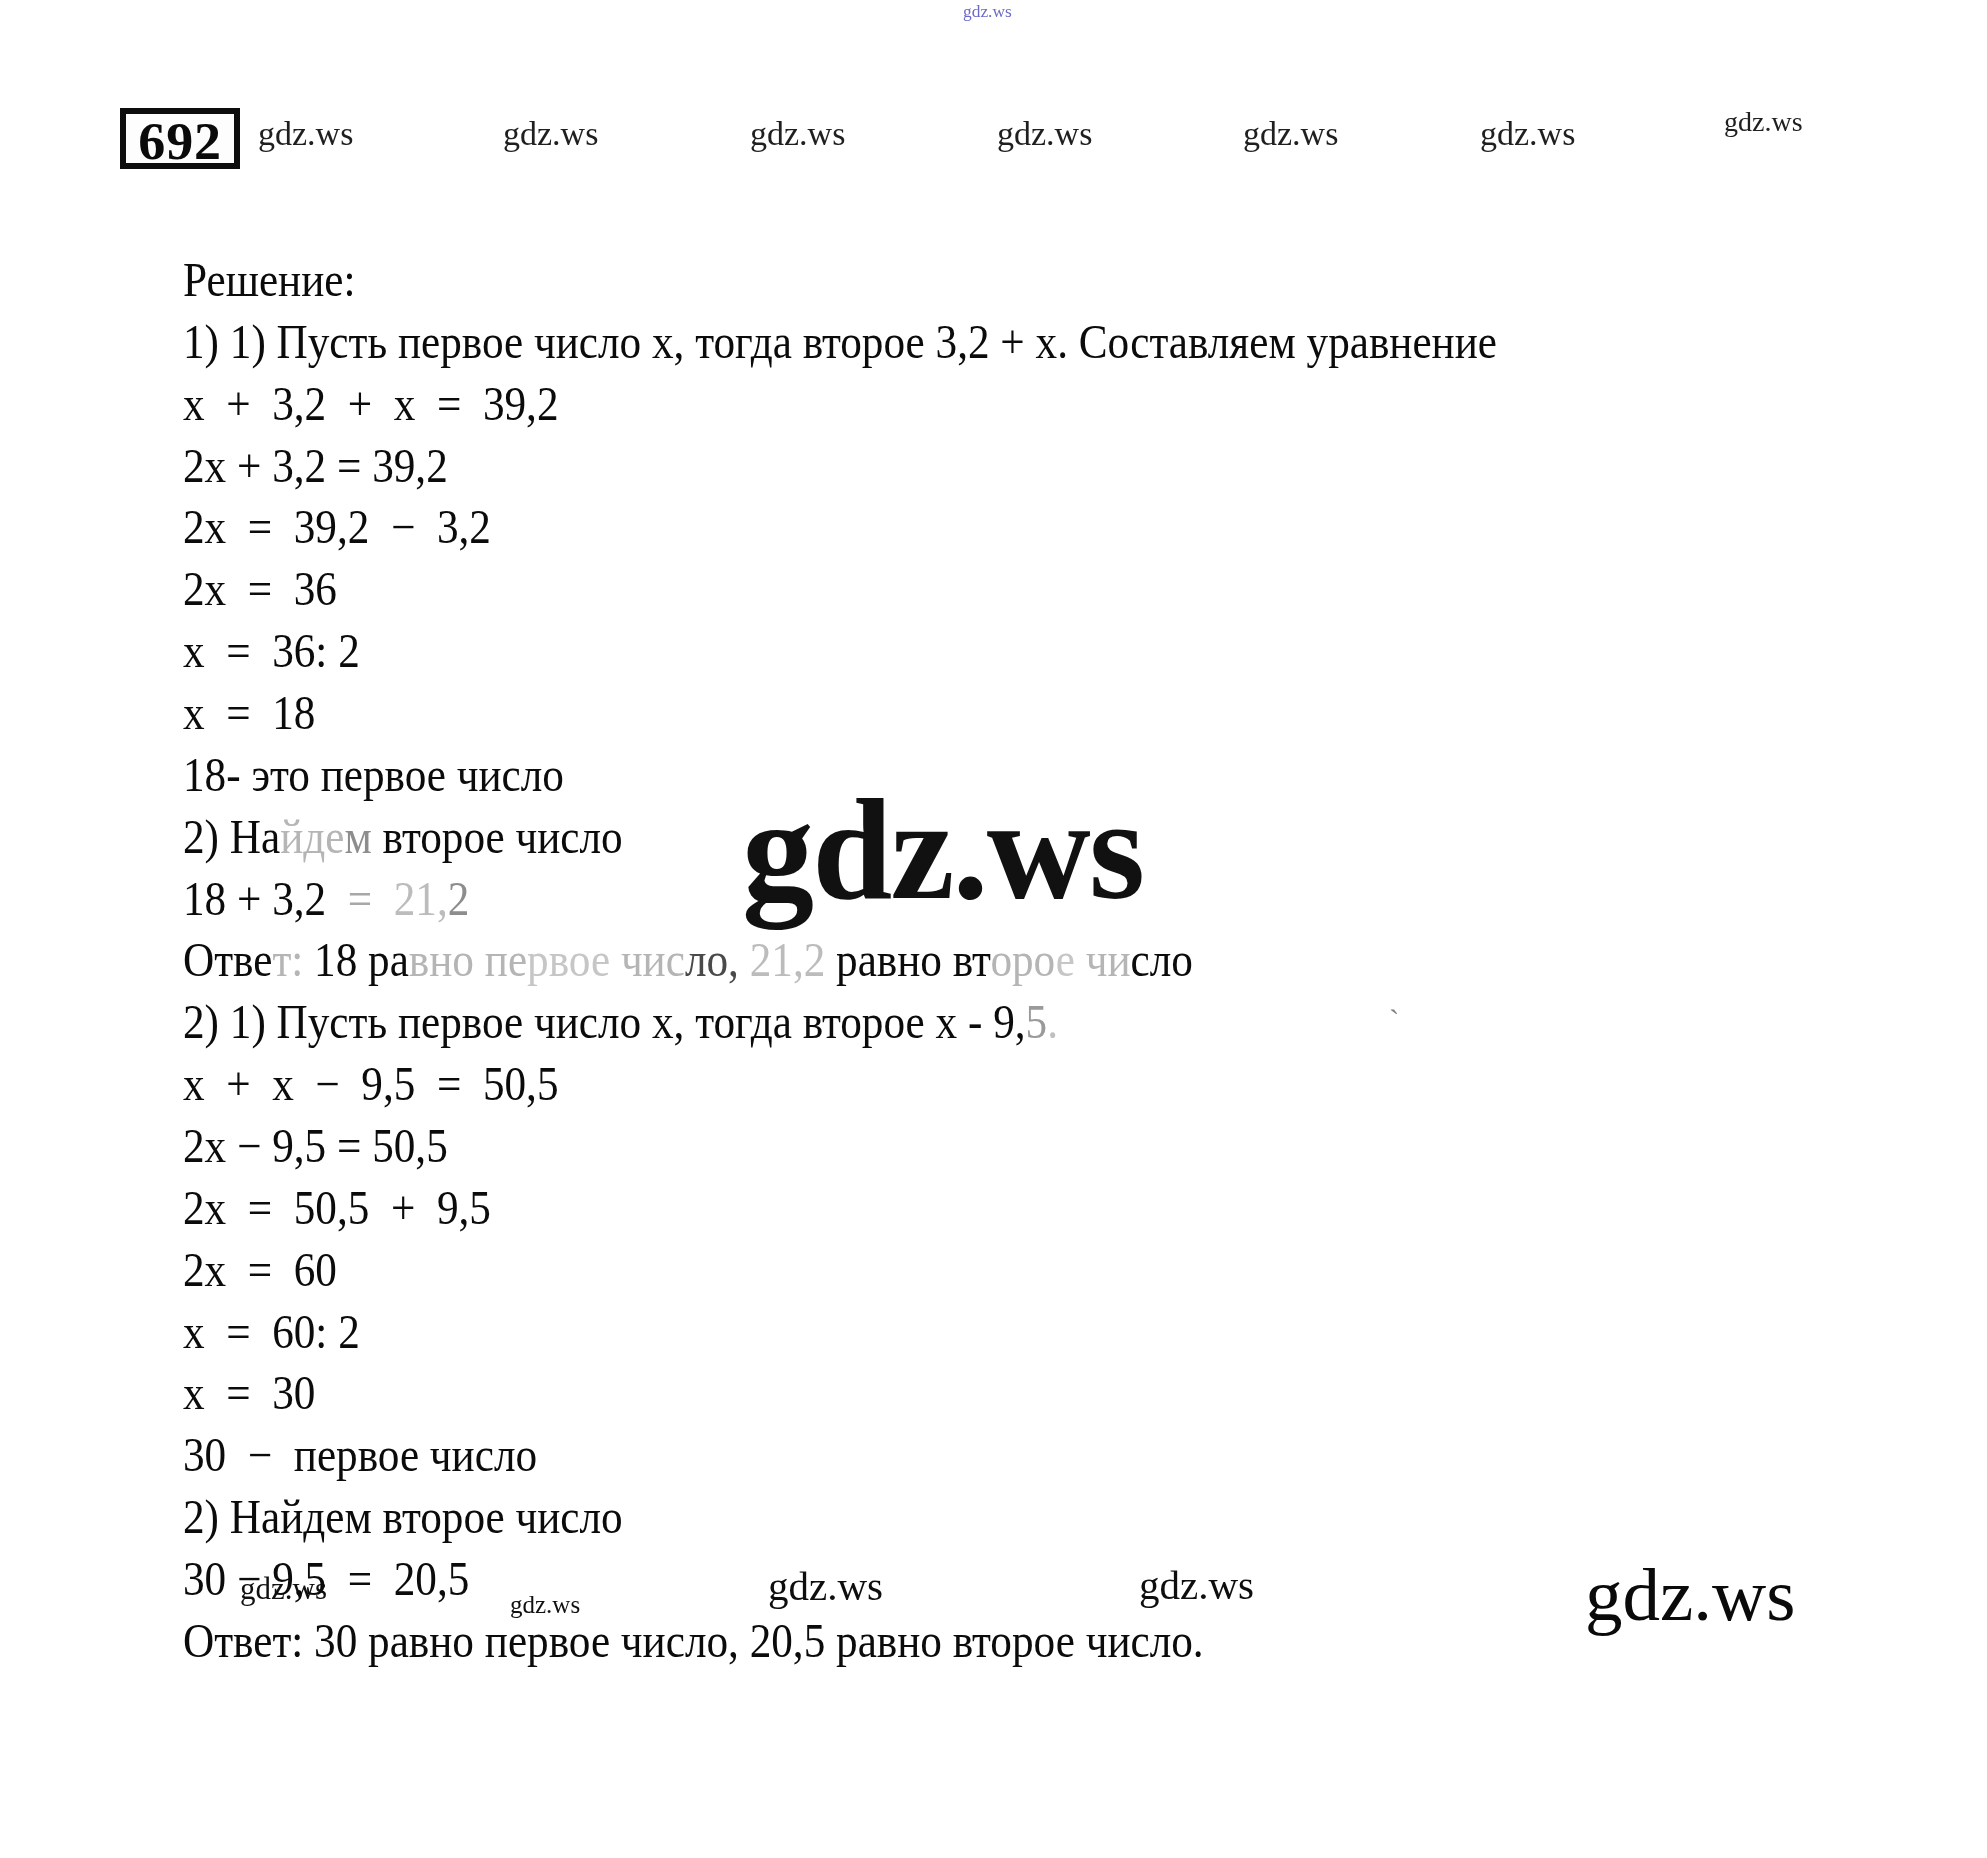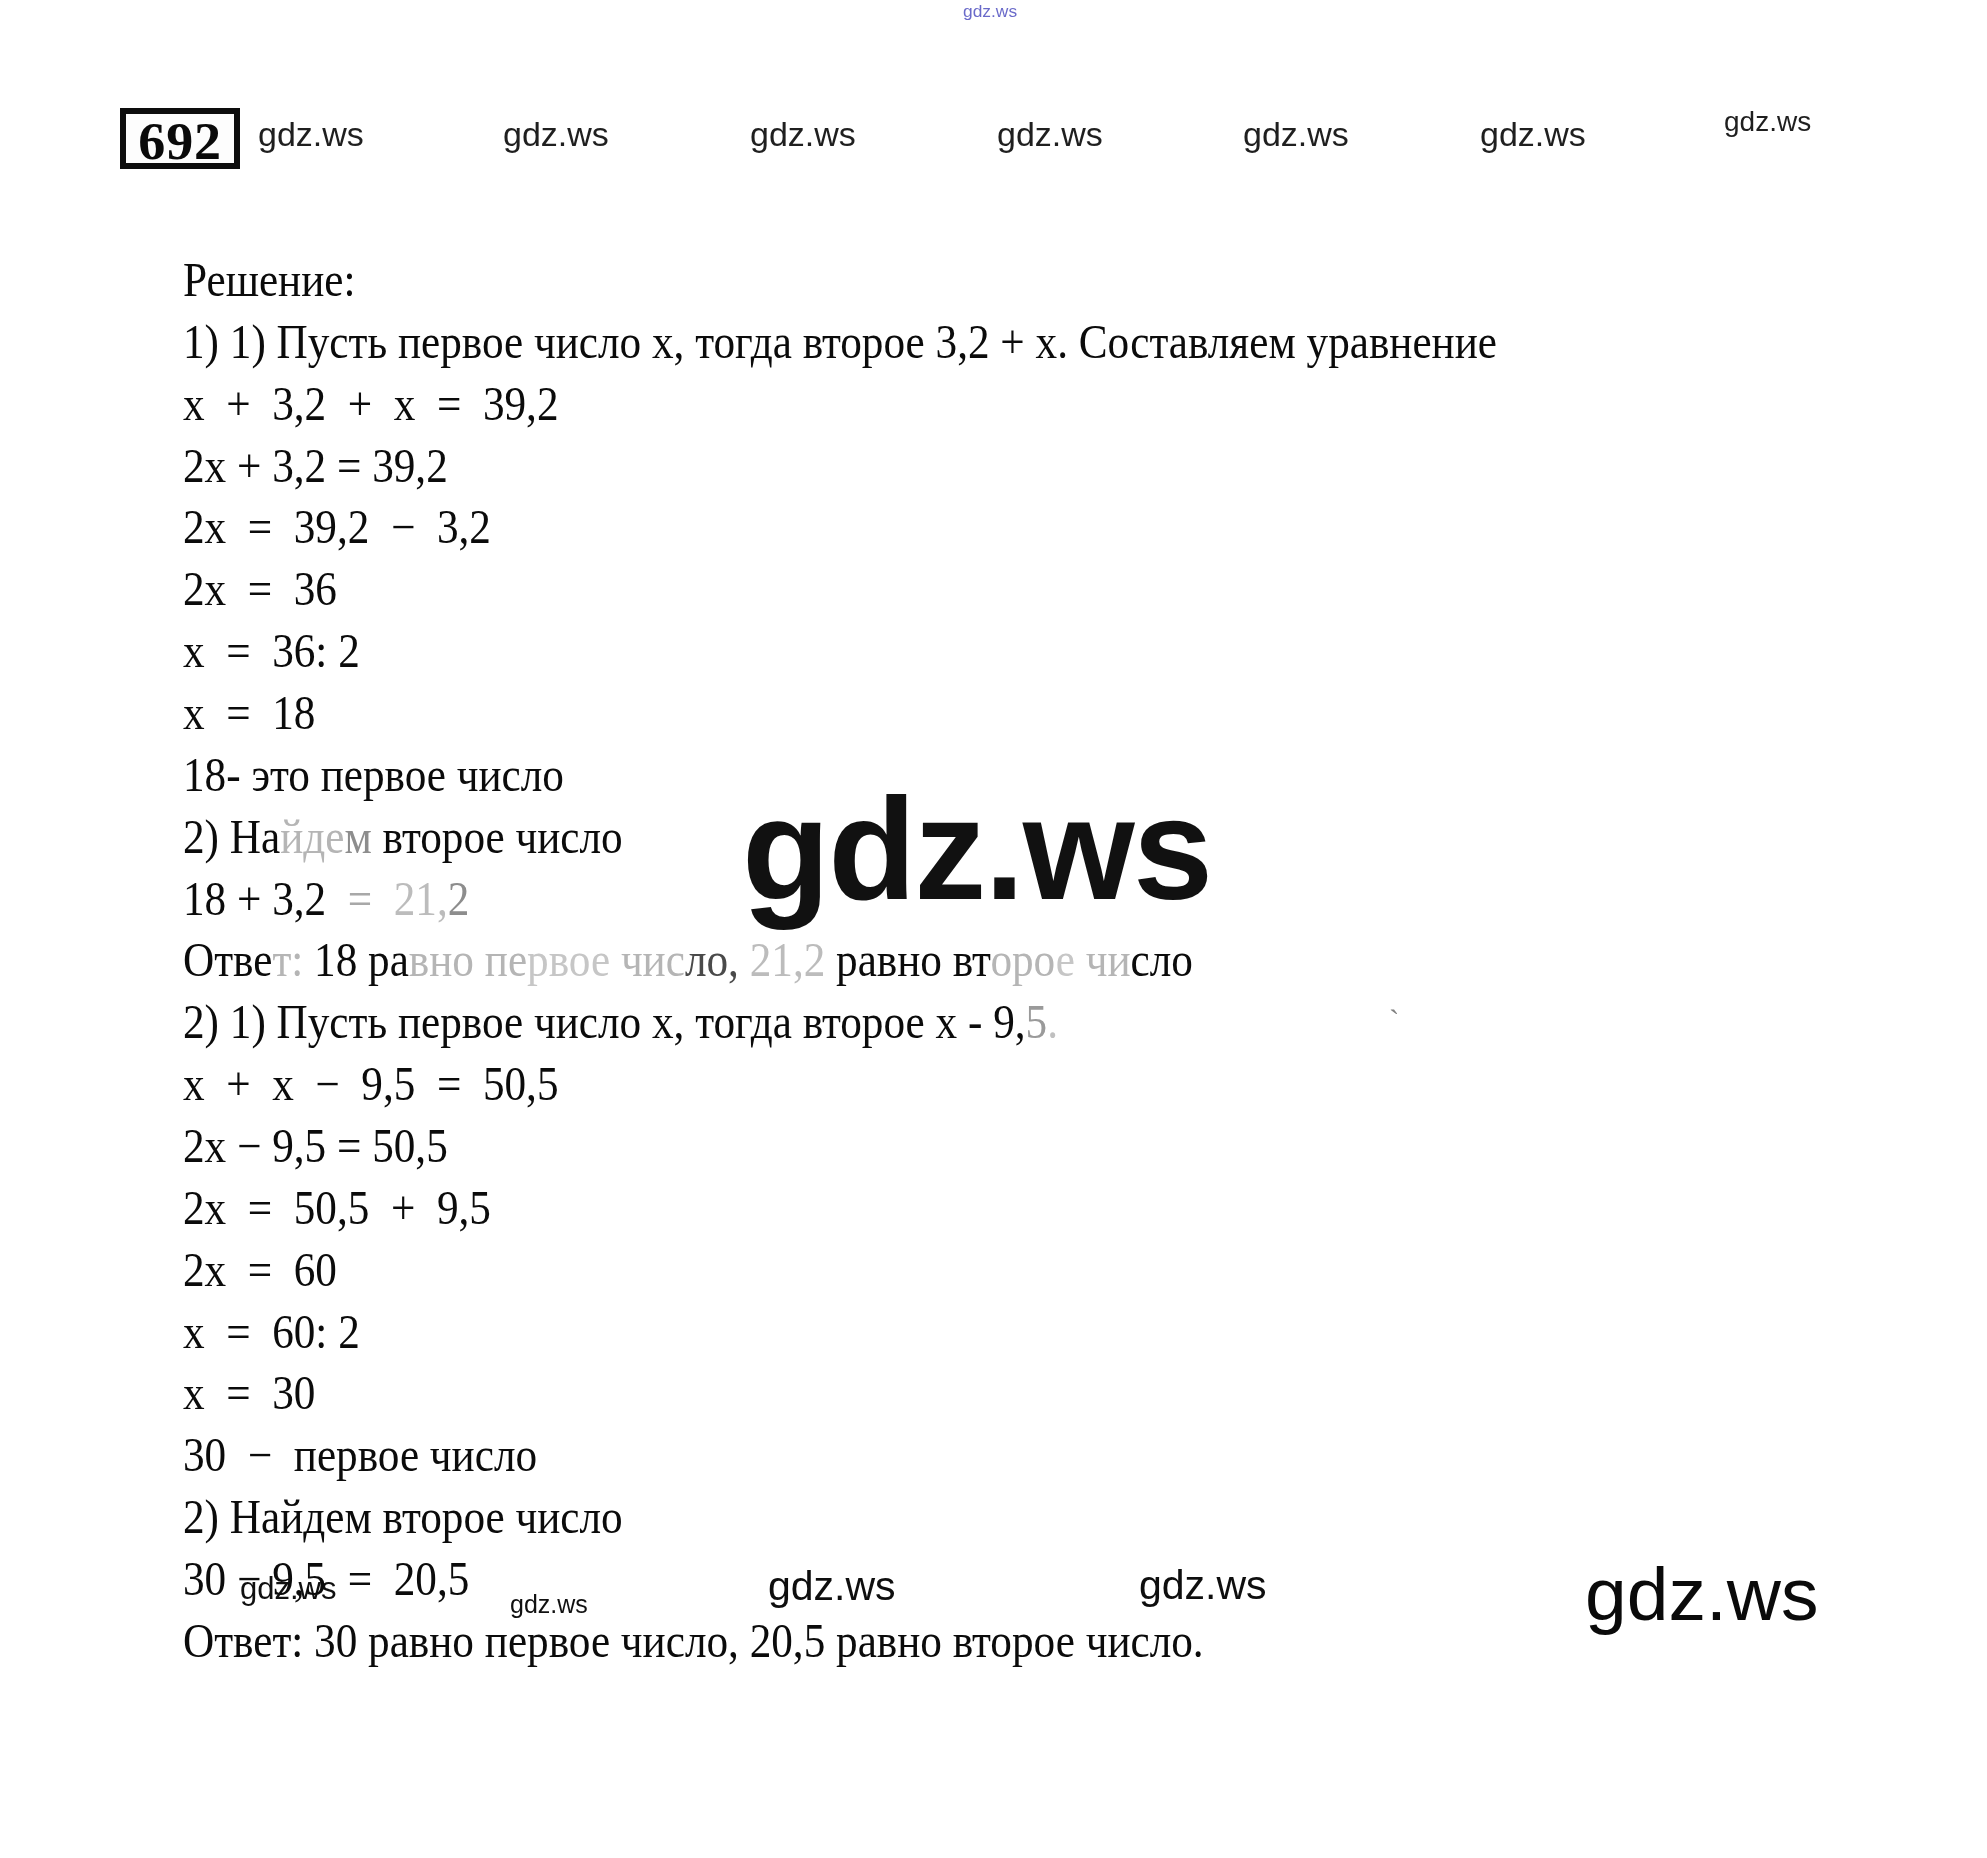--- a/index.html
+++ b/index.html
@@ -20,21 +20,21 @@
   }
   #problem-box .num{
     font-family:"Liberation Serif", serif;
     font-weight:bold;font-size:53px;color:#0a0a0a;
     transform:scaleX(1.02);letter-spacing:0.9px;
     line-height:1;margin-top:5.5px;
   }
   
   .wm{
     position:absolute;
-    font-family:Liberation Sans, sans-serif;
+    font-family:Liberation Serif, serif;
     color:#1f1f1f;
     white-space:nowrap;
     line-height:1;
   }
   .wm-top{font-size:34px;top:117px;font-weight:500;}
   #wm-t1{left:258px;} #wm-t2{left:503px;} #wm-t3{left:750px;}
   #wm-t4{left:997px;} #wm-t5{left:1243px;} #wm-t6{left:1480px;}
   #wm-t7{left:1724px;top:108px;font-size:28px;}
   #wm-blue{
     left:963px;top:2.7px;font-size:17.4px;

